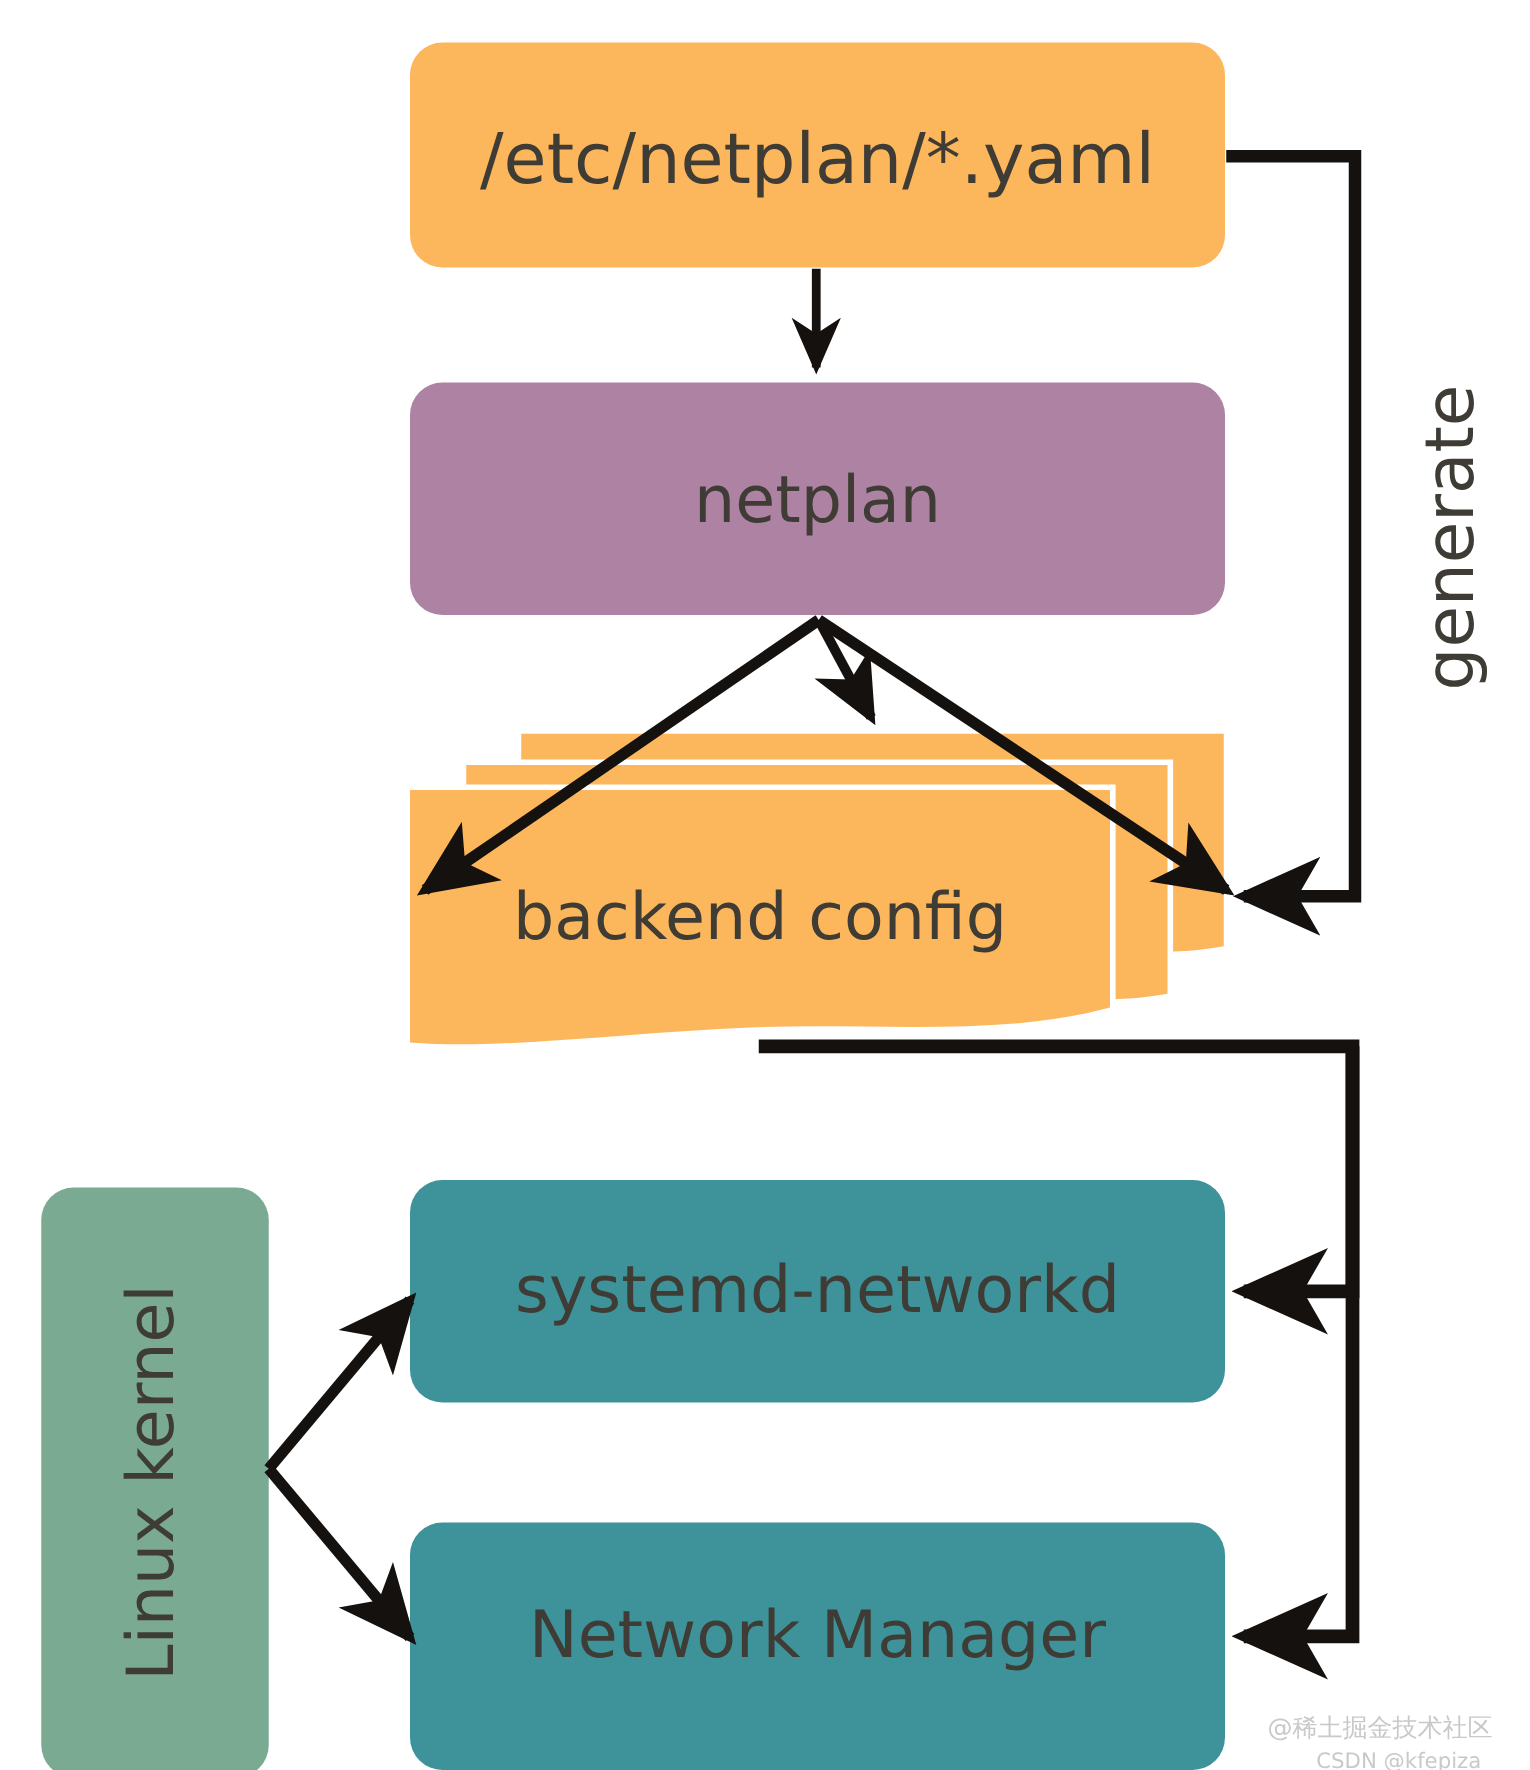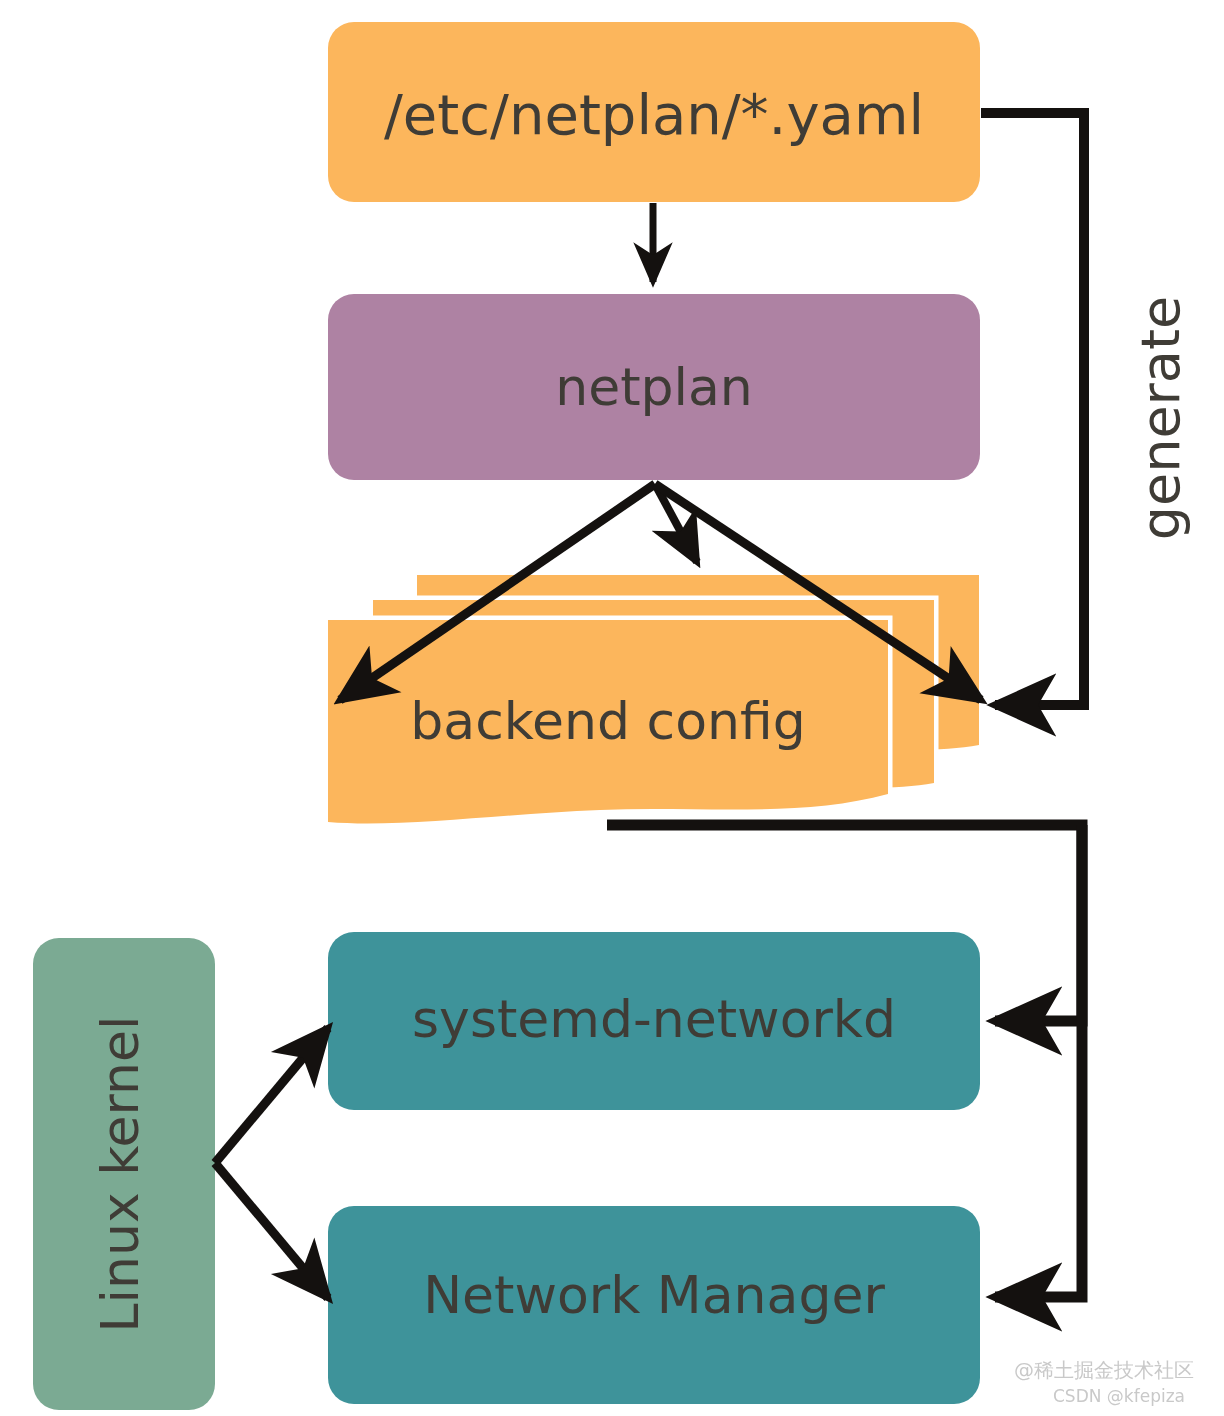--- a/index.html
+++ b/index.html
@@ -9,21 +9,21 @@
   }
   body {
     width: 1224px;
     height: 1416px;
     position: relative;
     overflow: hidden;
     font-family: "DejaVu Sans", sans-serif;
   }
   #diagram-root {
     position: absolute;
-    left: 0; top: 0;
+    left: 0; top: 12px;
     width: 1224px;
     height: 1237px;
   }
   svg.canvas {
     display: block;
     width: 1224px;
     height: 1416px;
   }
   .node-label {
     font-family: "DejaVu Sans", sans-serif;

